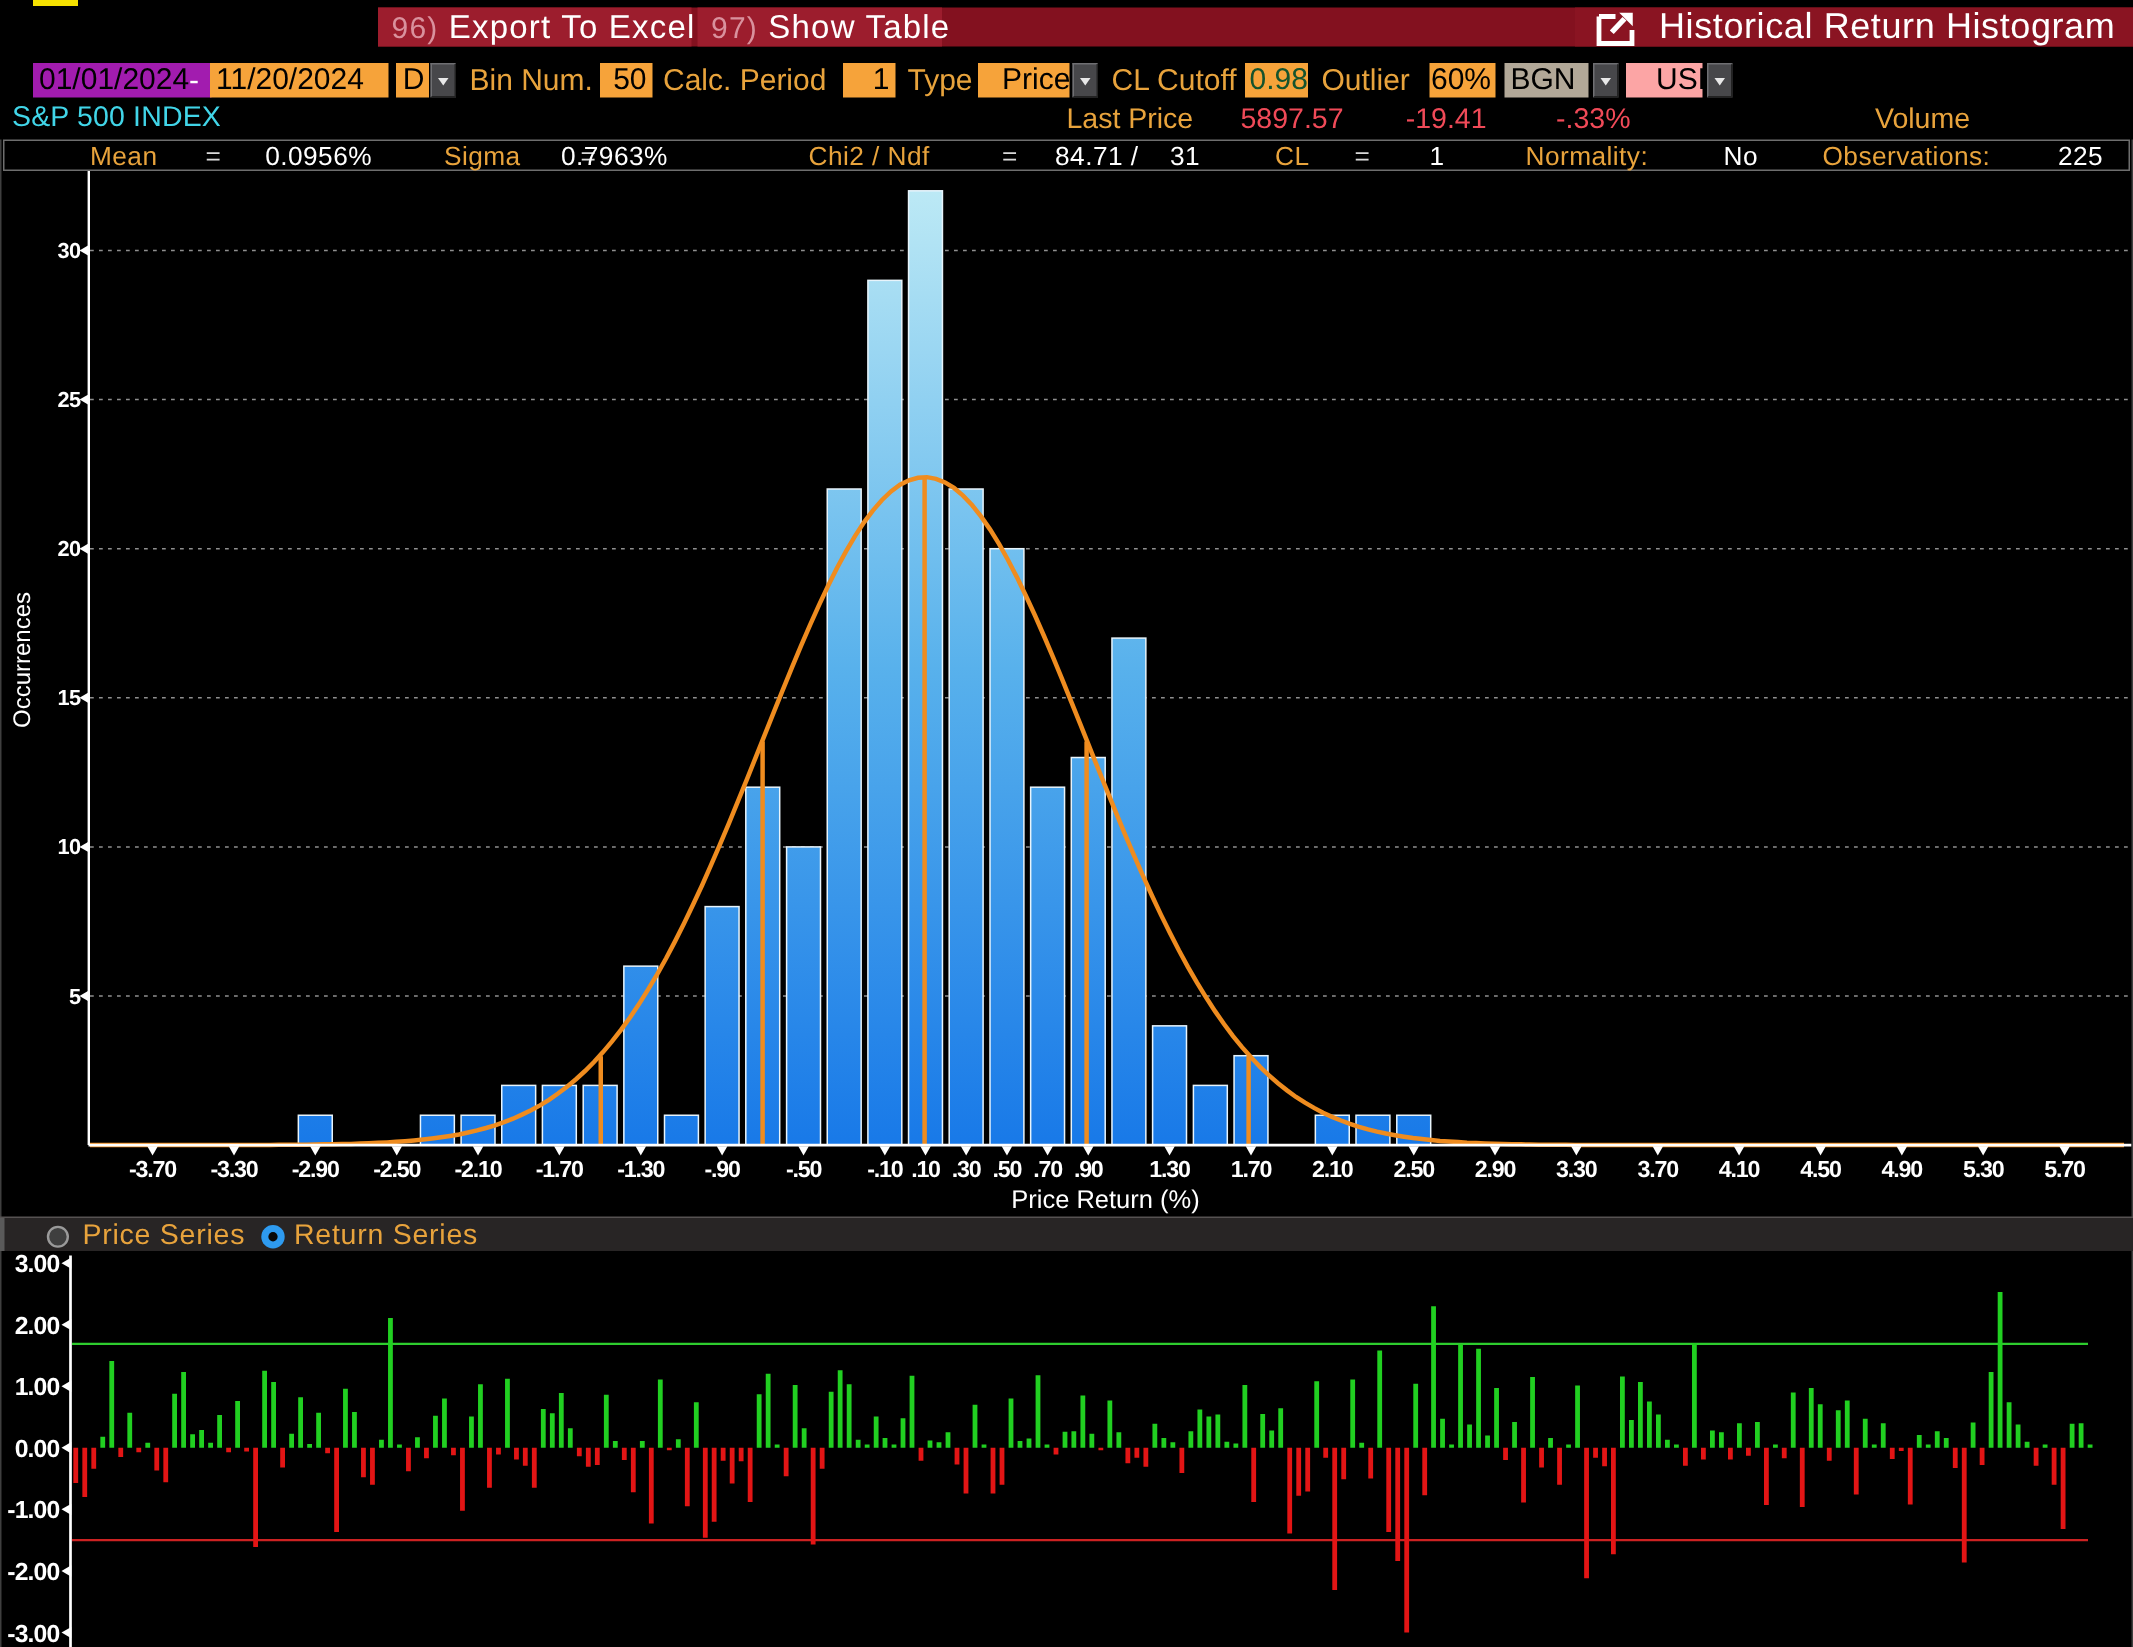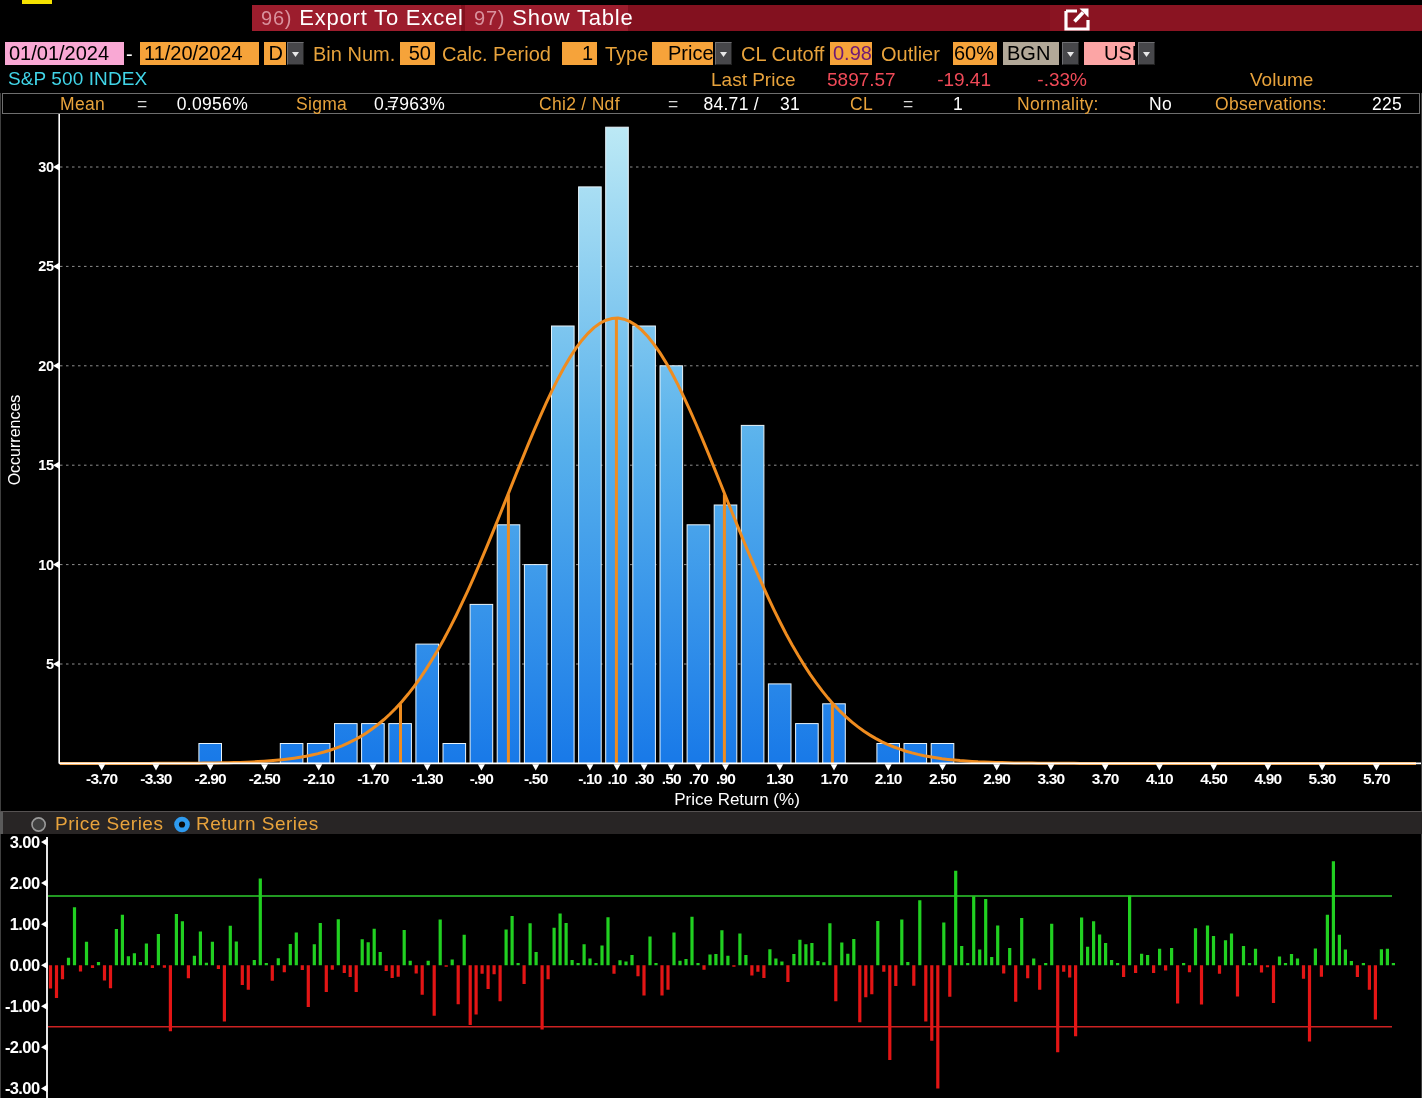--- a/index.html
+++ b/index.html
@@ -142,38 +142,39 @@
     <div style="position:absolute;white-space:nowrap;left:22px;top:0;width:30px;height:3.5px;background:#f5e100"></div>
     <div style="position:absolute;white-space:nowrap;left:252px;top:5px;width:1170px;height:26px;background:#83111f"></div>
     <div style="position:absolute;white-space:nowrap;left:1050px;top:5px;width:372px;height:26px;background:#8a1422"></div>
     <div style="position:absolute;white-space:nowrap;left:252px;top:5px;width:209px;height:26px;background:#9c1d2d;font-size:22px;line-height:26px;color:#fff;padding-left:9px;box-sizing:border-box;letter-spacing:0.8px"><span style="color:#d9919d;font-size:20px">96)</span> Export To Excel</div>
     <div style="position:absolute;white-space:nowrap;left:465px;top:5px;width:163px;height:26px;background:#9c1d2d;font-size:22px;line-height:26px;color:#fff;padding-left:9px;box-sizing:border-box;letter-spacing:0.8px"><span style="color:#d9919d;font-size:20px">97)</span> Show Table</div>
     <svg style="position:absolute;left:1064px;top:6.5px" width="26" height="24" viewBox="0 0 26 24">
       <path d="M2 4 H13 M2 4 V22 H24 V13" fill="none" stroke="#fff" stroke-width="3.2"></path>
       <path d="M10.5 14.5 L19 5.5" stroke="#fff" stroke-width="3.6" fill="none"></path>
       <path d="M15.5 1.5 H24.5 V10.5 Z" fill="#fff"></path>
     </svg>
-    <div style="position:absolute;white-space:nowrap;left:5px;top:42px;width:119px;height:23px;background:#f9a8d4;color:#000;font-size:20px;line-height:23px;text-align:left;padding-left:4px;box-sizing:border-box">01/01/2024</div>
+    <div style="position:absolute;white-space:nowrap;left:1106px;top:4px;width:312px;height:28px;color:#fff;font-size:24px;line-height:28px;letter-spacing:0.4px">Historical Return Histogram</div>
+    <div style="position:absolute;white-space:nowrap;left:22px;top:42px;width:119px;height:23px;background:#a21caf;color:#000;font-size:20px;line-height:23px;text-align:left;padding-left:4px;box-sizing:border-box">01/01/2024</div>
     <div style="position:absolute;white-space:nowrap;left:126px;top:42px;color:#fff;font-size:20px;line-height:24px">-</div>
     <div style="position:absolute;white-space:nowrap;left:140px;top:42px;width:119px;height:23px;background:#f6a33a;color:#000;font-size:20px;line-height:23px;text-align:left;padding-left:4px;box-sizing:border-box">11/20/2024</div>
     <div style="position:absolute;white-space:nowrap;left:263.5px;top:42px;width:22px;height:23px;background:#f6a33a;color:#000;font-size:20px;line-height:23px;text-align:left;padding-left:5px;box-sizing:border-box">D</div>
     <div style="position:absolute;left:286.5px;top:42px;width:17px;height:23px;background:#47474a;border-top:1px solid #6f6f72;border-left:1px solid #6f6f72;border-bottom:1px solid #222;border-right:1px solid #222;box-sizing:border-box"><svg width="15" height="21" viewBox="0 0 15 21">
         <path d="M4 9 L11 9 L7.5 14 Z" fill="#e8e8e8"></path>
       </svg></div>
     <div style="position:absolute;white-space:nowrap;left:313px;top:42px;height:23px;color:#e8a33c;font-size:20px;line-height:24px">Bin Num.</div>
     <div style="position:absolute;white-space:nowrap;left:400px;top:42px;width:35px;height:23px;background:#f6a33a;color:#000;font-size:20px;line-height:23px;text-align:right;padding-right:4px;box-sizing:border-box">50</div>
     <div style="position:absolute;white-space:nowrap;left:442px;top:42px;height:23px;color:#e8a33c;font-size:20px;line-height:24px">Calc. Period</div>
     <div style="position:absolute;white-space:nowrap;left:562px;top:42px;width:35px;height:23px;background:#f6a33a;color:#000;font-size:20px;line-height:23px;text-align:right;padding-right:4px;box-sizing:border-box">1</div>
     <div style="position:absolute;white-space:nowrap;left:605px;top:42px;height:23px;color:#e8a33c;font-size:20px;line-height:24px">Type</div>
     <div style="position:absolute;white-space:nowrap;left:652px;top:42px;width:61px;height:23px;background:#f6a33a;color:#000;font-size:20px;line-height:23px;text-align:left;padding-left:16px;box-sizing:border-box">Price</div>
     <div style="position:absolute;left:715px;top:42px;width:17px;height:23px;background:#47474a;border-top:1px solid #6f6f72;border-left:1px solid #6f6f72;border-bottom:1px solid #222;border-right:1px solid #222;box-sizing:border-box"><svg width="15" height="21" viewBox="0 0 15 21">
         <path d="M4 9 L11 9 L7.5 14 Z" fill="#e8e8e8"></path>
       </svg></div>
     <div style="position:absolute;white-space:nowrap;left:741px;top:42px;height:23px;color:#e8a33c;font-size:20px;line-height:24px">CL Cutoff</div>
-    <div style="position:absolute;white-space:nowrap;left:830px;top:42px;width:42px;height:23px;background:#f6a33a;color:#701a75;font-size:20px;line-height:23px;text-align:left;padding-left:3px;box-sizing:border-box">0.98</div>
+    <div style="position:absolute;white-space:nowrap;left:830px;top:42px;width:42px;height:23px;background:#f6a33a;color:#14532d;font-size:20px;line-height:23px;text-align:left;padding-left:3px;box-sizing:border-box">0.98</div>
     <div style="position:absolute;white-space:nowrap;left:881px;top:42px;height:23px;color:#e8a33c;font-size:20px;line-height:24px">Outlier</div>
     <div style="position:absolute;white-space:nowrap;left:953px;top:42px;width:44px;height:23px;background:#f6a33a;color:#000;font-size:20px;line-height:23px;text-align:right;padding-right:3px;box-sizing:border-box">60%</div>
     <div style="position:absolute;white-space:nowrap;left:1003px;top:42px;width:56px;height:23px;background:#b2a898;color:#000;font-size:20px;line-height:23px;text-align:left;padding-left:4px;box-sizing:border-box">BGN</div>
     <div style="position:absolute;left:1062px;top:42px;width:17px;height:23px;background:#47474a;border-top:1px solid #6f6f72;border-left:1px solid #6f6f72;border-bottom:1px solid #222;border-right:1px solid #222;box-sizing:border-box"><svg width="15" height="21" viewBox="0 0 15 21">
         <path d="M4 9 L11 9 L7.5 14 Z" fill="#e8e8e8"></path>
       </svg></div>
     <div style="position:absolute;white-space:nowrap;left:1084px;top:42px;width:51px;height:23px;background:#fca5a5;color:#000;font-size:20px;line-height:23px;text-align:left;padding-left:20px;box-sizing:border-box">USD</div>
     <div style="position:absolute;left:1138px;top:42px;width:17px;height:23px;background:#47474a;border-top:1px solid #6f6f72;border-left:1px solid #6f6f72;border-bottom:1px solid #222;border-right:1px solid #222;box-sizing:border-box"><svg width="15" height="21" viewBox="0 0 15 21">
         <path d="M4 9 L11 9 L7.5 14 Z" fill="#e8e8e8"></path>
       </svg></div>

